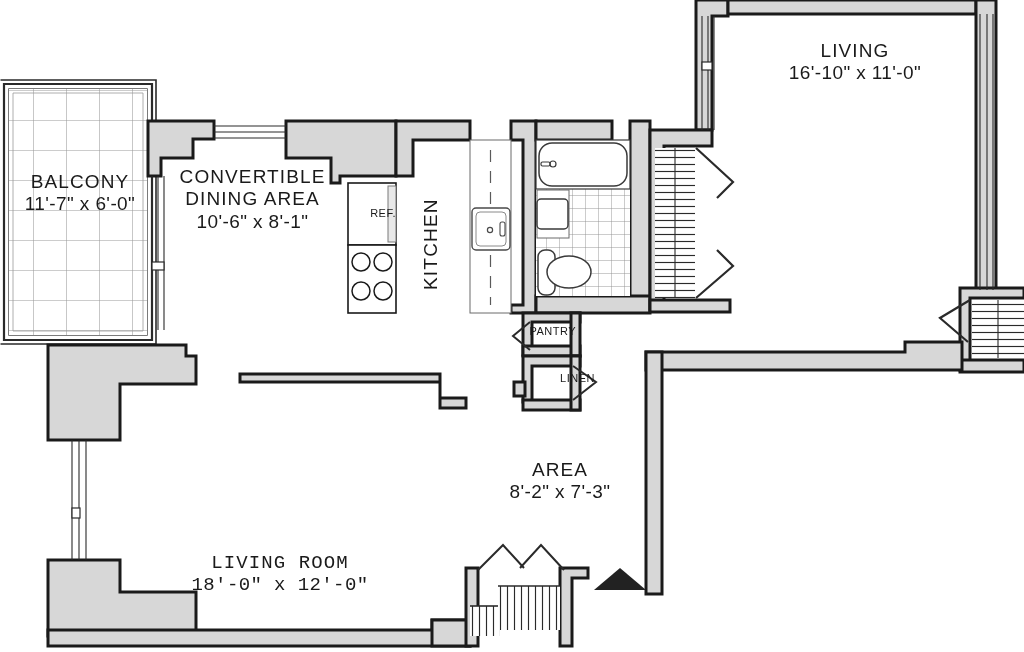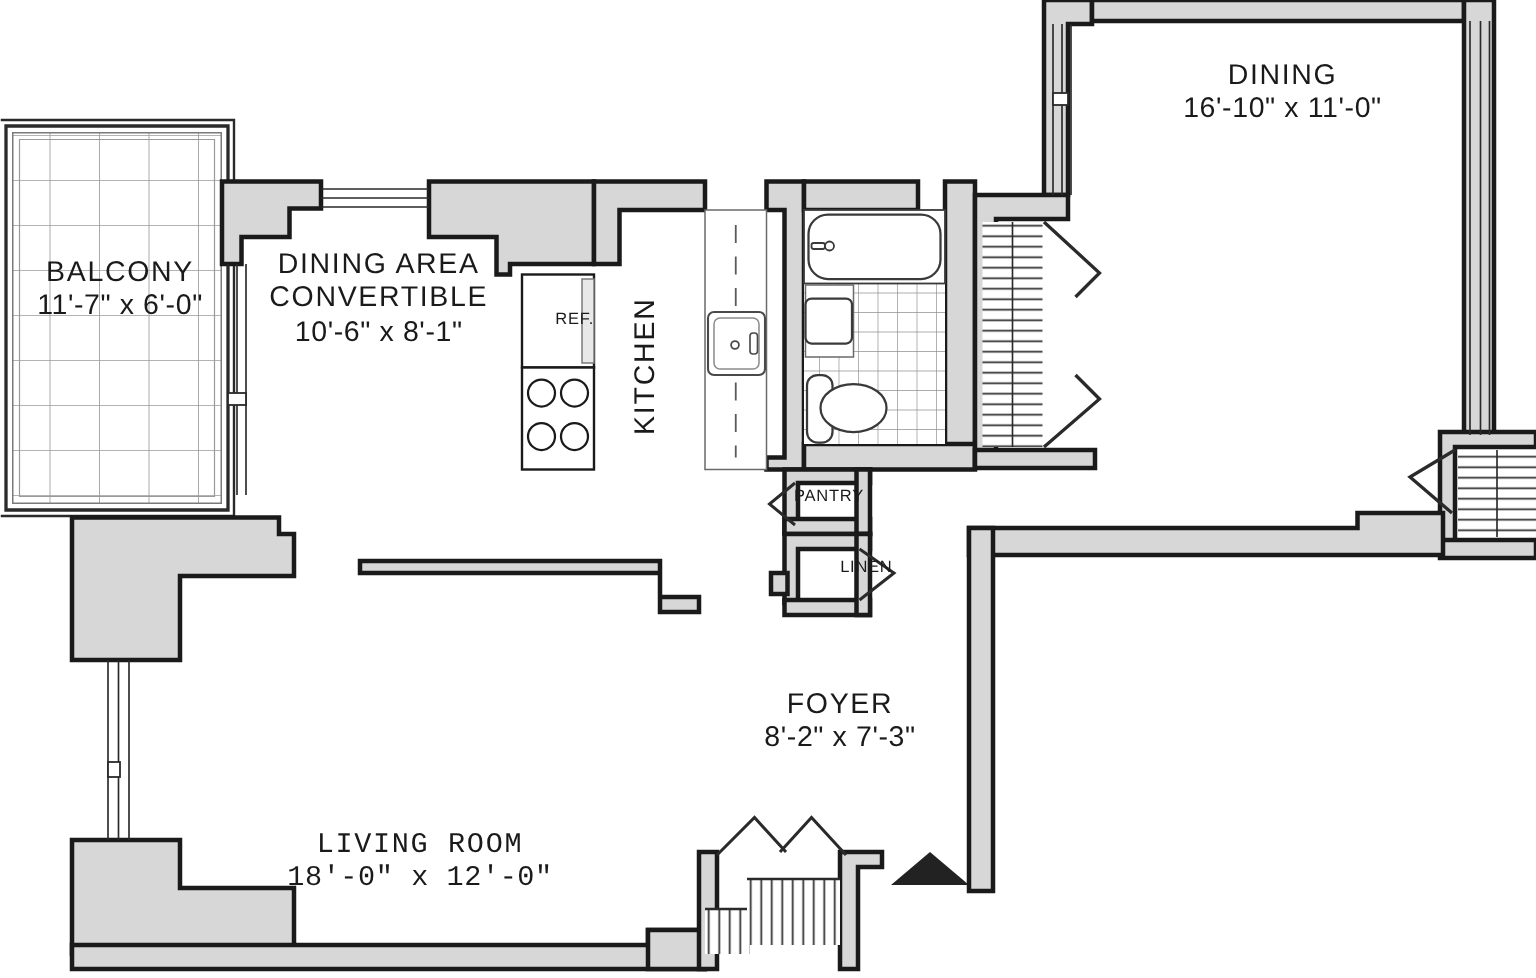--- a/index.html
+++ b/index.html
@@ -243,37 +243,37 @@
       <path d="M498 586 H560" stroke="#2a2a2a" stroke-width="1.6" fill="none"></path>
       <path d="M470 606 H498" stroke="#2a2a2a" stroke-width="1.6" fill="none"></path>
     </g>
 
     <g>
       <path d="M594 590 L620 568 L646 590 Z" fill="#222222"></path>
     </g>
   </svg>
 
   <div class="room-label" style="left:740px; top:40px; width:230px;">
-    <span class="rl-name">DINING</span>
+    <span class="rl-name">LIVING</span>
     <span class="rl-dims">16'-10" x 11'-0"</span>
   </div>
 
   <div class="room-label" style="left:0px; top:171px; width:160px;">
     <span class="rl-name">BALCONY</span>
     <span class="rl-dims">11'-7" x 6'-0"</span>
   </div>
 
   <div class="room-label" style="left:170px; top:166px; width:165px;">
+    <span class="rl-name">CONVERTIBLE</span>
     <span class="rl-name">DINING AREA</span>
-    <span class="rl-name">CONVERTIBLE</span>
     <span class="rl-dims">10'-6" x 8'-1"</span>
   </div>
 
   <div class="room-label" style="left:485px; top:459px; width:150px;">
-    <span class="rl-name">FOYER</span>
+    <span class="rl-name">AREA</span>
     <span class="rl-dims">8'-2" x 7'-3"</span>
   </div>
 
   <div class="room-label" style="left:190px; top:552px; width:180px;font-family:Liberation Mono, monospace;">
     <span class="rl-name">LIVING ROOM</span>
     <span class="rl-dims">18'-0" x 12'-0"</span>
   </div>
 
   <div class="vert-label" style="left:420px; top:290px;">KITCHEN</div>
 

